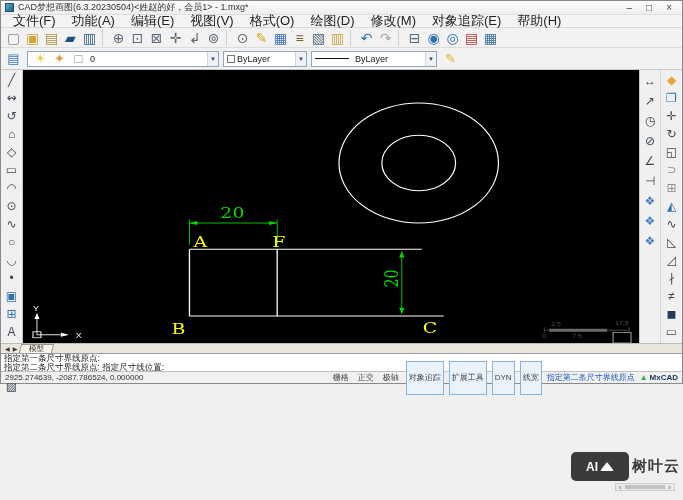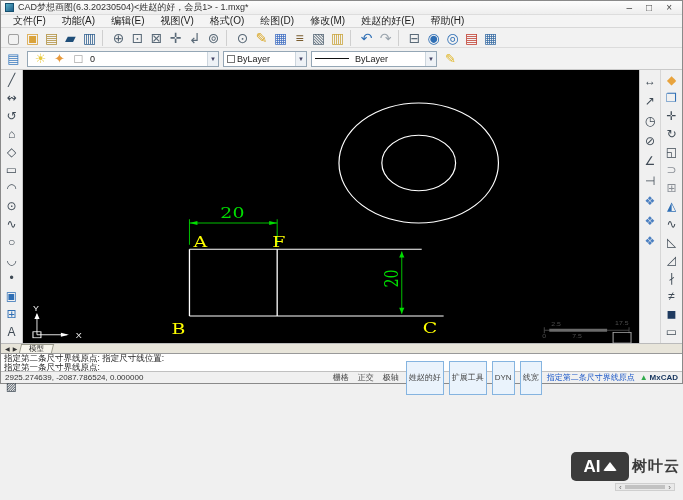--- a/index.html
+++ b/index.html
@@ -7,21 +7,21 @@
   body { font-family:"Liberation Sans","DejaVu Sans",sans-serif; font-size:9px; color:#222; background:#f0f0f0; }
   .window { width:683px; height:384px; display:flex; flex-direction:column; border:1px solid #8a8a8a; position:relative; background:#bef264; }
 
   .titlebar { height:13px; display:flex; align-items:center; padding:0 4px; background:linear-gradient(#fdfdfd,#eee); flex:0 0 13px; }
   .app-icon { width:9px; height:9px; background:linear-gradient(135deg,#5ab0c8,#1f5f8a); border:1px solid #16506f; margin-right:4px; flex:0 0 9px; }
   .title-text { font-size:9px; color:#333; white-space:nowrap; overflow:hidden; }
   .win-controls { margin-left:auto; display:flex; gap:14px; padding-right:6px; }
   .win-btn { font-size:10px; color:#444; line-height:11px; cursor:default; }
 
   .menubar { height:14px; display:flex; align-items:center; padding-left:4px; background:#f4f4f4; border-top:1px solid #ddd; border-bottom:1px solid #d8d8d8; flex:0 0 14px; }
-  .menu-item { padding:0 8px; font-size:10px; color:#222; }
+  .menu-item { padding:0 8px; font-size:13px; color:#222; }
 
   .tabbar { height:15px; display:flex; align-items:flex-end; background:#e4e4e4; border-bottom:1px solid #bdbdbd; flex:0 0 15px; position:relative; }
   .doc-tab { padding:1px 12px 1px 12px; font-size:9px; color:#333; border-right:1px solid #b5b5b5; border-left:1px solid #cfcfcf; background:#dcdcdc; height:14px; display:flex; align-items:center; }
   .doc-tab.active { background:#fafafa; font-weight:bold; border-top:1px solid #9a9a9a; }
   .tab-nav { position:absolute; right:3px; top:2px; display:flex; gap:5px; font-size:7px; color:#555; }
 
   .toolbar1 { height:20px; display:flex; align-items:center; padding-left:3px; background:#f2f2f2; border-bottom:1px solid #dcdcdc; flex:0 0 20px; }
   .toolbar2 { height:22px; display:flex; align-items:center; padding-left:3px; gap:4px; background:#f2f2f2; border-bottom:1px solid #c9c9c9; flex:0 0 22px; }
   .ticon { width:19px; height:18px; display:inline-flex; align-items:center; justify-content:center; font-size:13px; line-height:18px; cursor:default; }
   .toolbar1 .ticon { font-size:14px; }
@@ -57,21 +57,21 @@
   .coords { white-space:nowrap; }
   .status-right { margin-left:auto; display:flex; align-items:center; gap:5px; }
   .toggle { padding:16px 2px; color:#444; }
   .toggle.boxed { border:1px solid #85b4e0; background:#eaf3fc; height:10px; display:flex; align-items:center; }
   .status-link { color:#1a57c8; }
   .brand { display:flex; align-items:center; gap:2px; font-weight:bold; color:#16355e; }
   .brand-mark { color:#2faa4a; font-size:8px; }
 
   .watermark { position:absolute; right:1px; top:451px; width:110px; z-index:50; }
   .wm-row { display:flex; align-items:center; gap:3px; }
-  .wm-logo { width:58px; height:29px; background:#3b3b3b; border-radius:5px; display:flex; align-items:center; justify-content:center; gap:2px; color:#fff; font-weight:bold; font-size:17px; }
+  .wm-logo { width:58px; height:29px; background:#3b3b3b; border-radius:5px; display:flex; align-items:center; justify-content:center; gap:2px; color:#fff; font-weight:bold; font-size:12px; }
   .wm-mountain { width:0; height:0; border-left:7px solid transparent; border-right:7px solid transparent; border-bottom:9px solid #fff; border-radius:2px; }
   .wm-brand { font-size:15px; font-weight:bold; color:#3b3b3b; letter-spacing:1px; }
   .wm-scroll { margin-top:2px; margin-left:44px; display:flex; align-items:center; gap:3px; font-size:8px; color:#666; background:#e9e9e9; border:1px solid #cfcfcf; padding:0 3px; height:8px; width:60px; }
   .wm-thumb { flex:1; height:4px; background:#c2c2c2; }
 </style>
 </head>
 <body>
 
 <div class="window">
 
@@ -86,21 +86,21 @@
   </div>
 
   <div class="menubar">
       <span class="menu-item">文件(F)</span>
       <span class="menu-item">功能(A)</span>
       <span class="menu-item">编辑(E)</span>
       <span class="menu-item">视图(V)</span>
       <span class="menu-item">格式(O)</span>
       <span class="menu-item">绘图(D)</span>
       <span class="menu-item">修改(M)</span>
-      <span class="menu-item">姓赵的好(E)</span>
+      <span class="menu-item">对象追踪(E)</span>
       <span class="menu-item">帮助(H)</span>
     </div>
 
 
   <div class="toolbar1">
       <span class="ticon" style="color: rgb(138, 138, 138);">▢</span>
       <span class="ticon" style="color: rgb(217, 162, 59);">▣</span>
       <span class="ticon" style="color: rgb(176, 143, 60);">▤</span>
       <span class="ticon" style="color: rgb(31, 78, 121);">▰</span>
       <span class="ticon" style="color: rgb(47, 95, 143);">▥</span>
@@ -248,32 +248,32 @@
 
   <div class="modelstrip">
     <span class="mnav">◀</span>
     <span class="mnav">▶</span>
     <span class="model-tab">
         <span>模型</span>
       </span>
   </div>
 
   <div class="cmdhist">
+    <div>指定第一条尺寸界线原点:</div>
     <div>指定第二条尺寸界线原点:  指定尺寸线位置:</div>
-    <div>指定第一条尺寸界线原点:</div>
   </div>
 
 
   <div class="statusbar">
     <span class="coords">2925.274639,  -2087.786524,  0.000000</span>
     <span class="status-right">
       <span class="toggle">栅格</span>
         <span class="toggle">正交</span>
         <span class="toggle">极轴</span>
-        <span class="toggle boxed">姓赵的好</span>
+        <span class="toggle boxed">对象追踪</span>
         <span class="toggle boxed">扩展工具</span>
         <span class="toggle boxed">DYN</span>
         <span class="toggle boxed">线宽</span>
         <span class="status-link">指定第二条尺寸界线原点</span>
       <span class="brand">
         <span class="brand-mark">▲</span>
         <span>MxCAD</span>
       </span>
     </span>
   </div>

